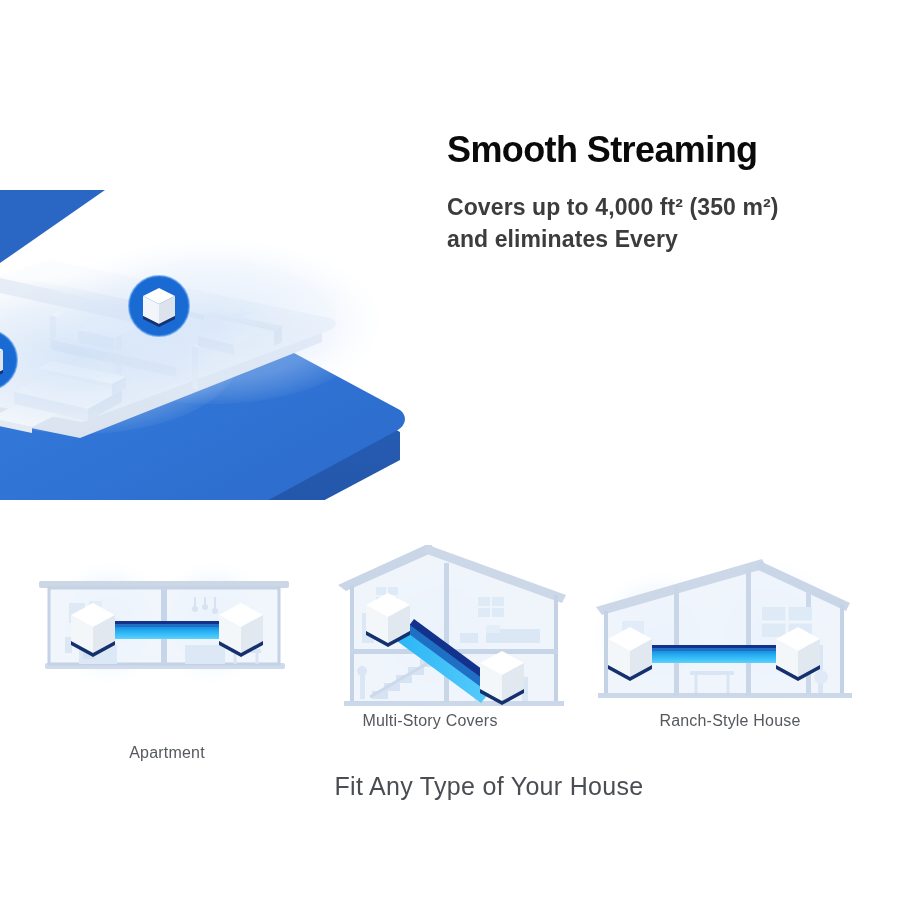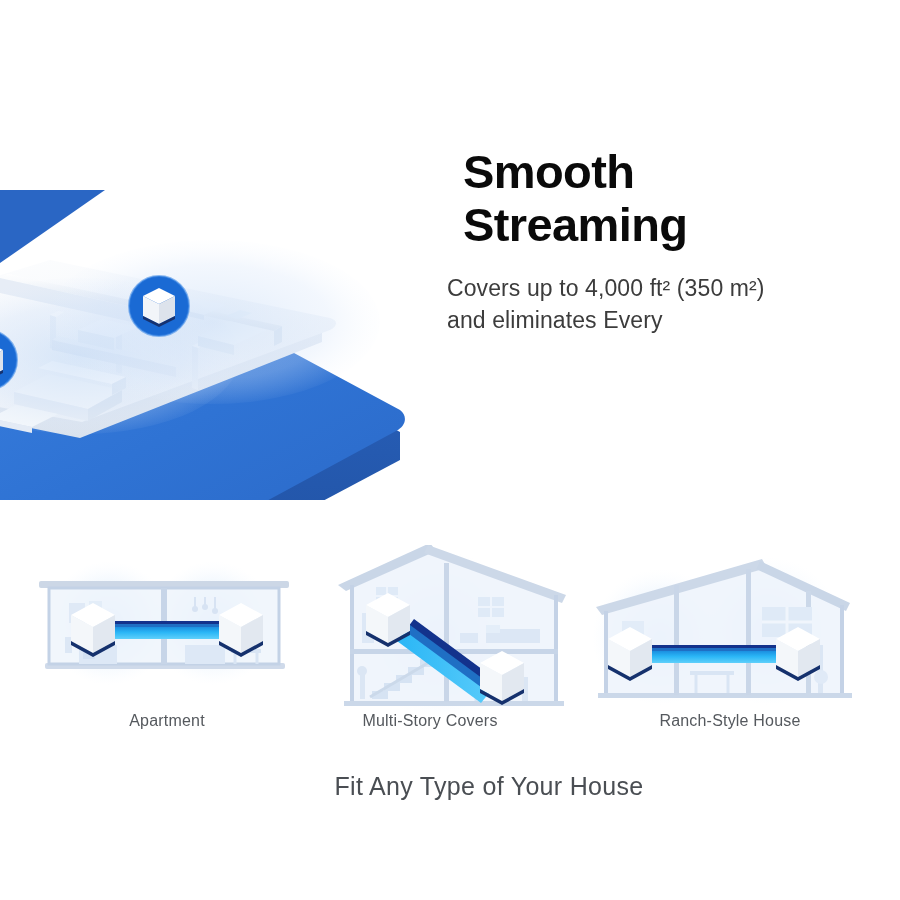--- a/index.html
+++ b/index.html
@@ -9,42 +9,42 @@
     font-family:"Liberation Sans", sans-serif;
     overflow:hidden;
     position:relative;
   }
   .stage{position:absolute;inset:0;width:900px;height:900px;}
 
   
   .hero-art{position:absolute;left:-70px;top:160px;width:520px;height:340px;}
   .hero-copy{position:absolute;left:447px;top:130px;width:420px;}
   .headline{
-    font-size:47px;line-height:1.12;font-weight:bold;color:#0a0a0a;
-    letter-spacing:-0.6px;margin:16px;
+    font-size:36px;line-height:1.12;font-weight:bold;color:#0a0a0a;
+    letter-spacing:-0.6px;margin:0;
   }
   .headline .l2{display:block;}
   .subcopy{
     margin:22px 0 0 0;font-size:23px;line-height:1.38;color:#3c3c3c;
-    font-weight:400;letter-spacing:0.1px;
+    font-weight:700;letter-spacing:0.1px;
   }
   .subcopy span{display:block;}
 
   
   .scenes{position:absolute;left:0;top:545px;width:900px;height:200px;}
   .scene{position:absolute;top:0;width:300px;height:200px;}
   .scene-apartment{left:17px;}
   .scene-multi{left:310px;}
   .scene-ranch{left:578px;}
 
   .caption{
     position:absolute;top:712px;width:260px;text-align:center;
     font-size:16px;color:#55595e;font-weight:400;letter-spacing:0.2px;
   }
-  .cap-1{left:37px;}
+  .cap-1{left:37px;margin-top:32px;}
   .cap-2{left:300px;}
   .cap-3{left:600px;}
 
   .tagline{
     position:absolute;left:13px;top:772px;width:900px;text-align:center;
     font-size:25px;color:#4a4e53;font-weight:300;letter-spacing:0.3px;margin-left:26px;
   }
 </style>
 </head>
 <body>

